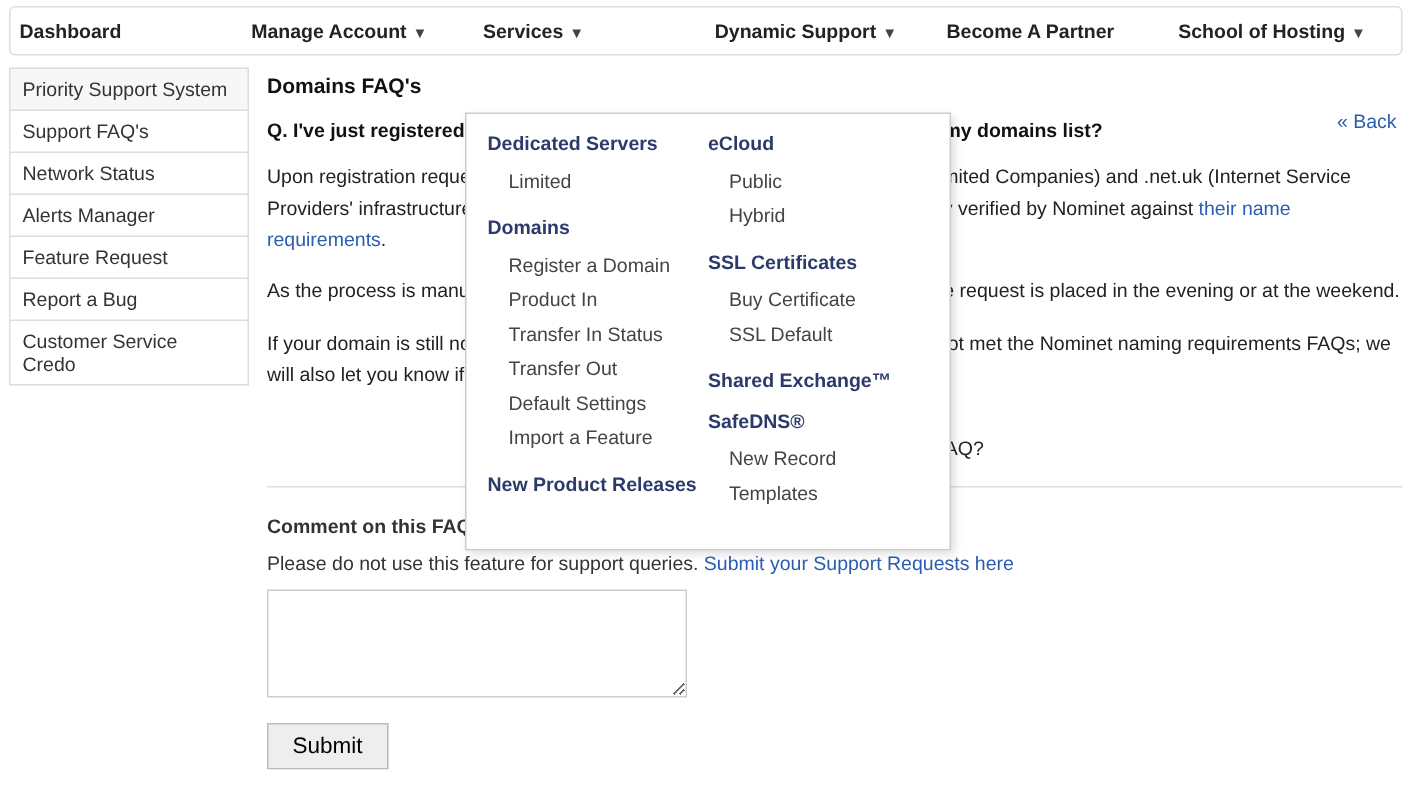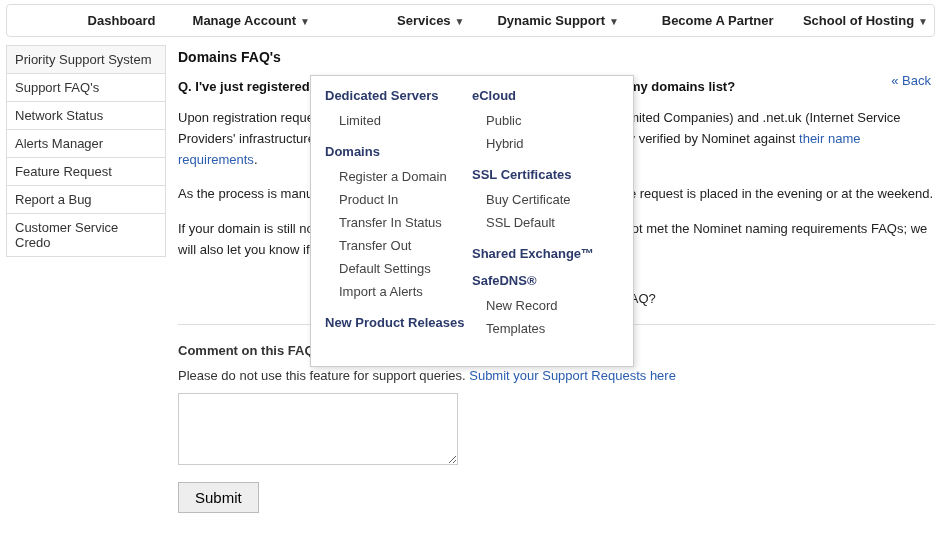--- a/index.html
+++ b/index.html
@@ -1,19 +1,19 @@
 <!DOCTYPE html>
 <html><head>
 <meta charset="utf-8">
 <style>
 *{box-sizing:border-box;margin:0;padding:0}
 body{font-family:Arial,Helvetica,sans-serif;font-size:13px;color:#333;background:#fff;width:941px}
 a{color:#2a5db0;text-decoration:none}
 .topnav{display:flex;border:1px solid #ddd;border-radius:4px;margin:4px 6px 8px}
-.topnav .navitem{flex:1;text-align:right;padding:8px 6px;font-weight:bold;color:#222;cursor:pointer;white-space:nowrap}
+.topnav .navitem{flex:1;text-align:left;padding:8px 6px;font-weight:bold;color:#222;cursor:pointer;white-space:nowrap}
 .caret{font-size:10px;margin-left:4px;color:#444}
 .layout{display:flex;padding:0 6px;position:relative}
 .sidebar{width:160px;flex:none}
 .sidebar .side-item{border:1px solid #ddd;border-top:none;padding:6px 8px;color:#333;cursor:pointer;background:#fff}
 .sidebar .side-item:first-child{border-top:1px solid #ddd;background:#f7f7f7}
 .main{flex:1;padding:0 0 0 12px;position:relative}
 h2{font-size:14px;font-weight:bold;margin:4px 0 14px;color:#111}
 h3{font-size:13px;font-weight:bold;margin:0 0 14px;color:#111}
 .body p{line-height:1.6;margin:0 0 14px;color:#222}
 .back{position:absolute;right:4px;top:28px;color:#2a5db0;cursor:pointer}
@@ -81,21 +81,21 @@
           <div class="hdr">Dedicated Servers</div>
           <div class="lnk">Limited</div>
         </div>
         <div class="grp">
           <div class="hdr">Domains</div>
           <div class="lnk">Register a Domain</div>
           <div class="lnk">Product In</div>
           <div class="lnk">Transfer In Status</div>
           <div class="lnk">Transfer Out</div>
           <div class="lnk">Default Settings</div>
-          <div class="lnk">Import a Alerts</div>
+          <div class="lnk">Import a Feature</div>
         </div>
         <div class="grp">
           <div class="hdr">New Product Releases</div>
         </div>
       </div>
     <div class="col" id="megacol2">
         <div class="grp">
           <div class="hdr">eCloud</div>
           <div class="lnk">Public</div>
           <div class="lnk">Hybrid</div>

